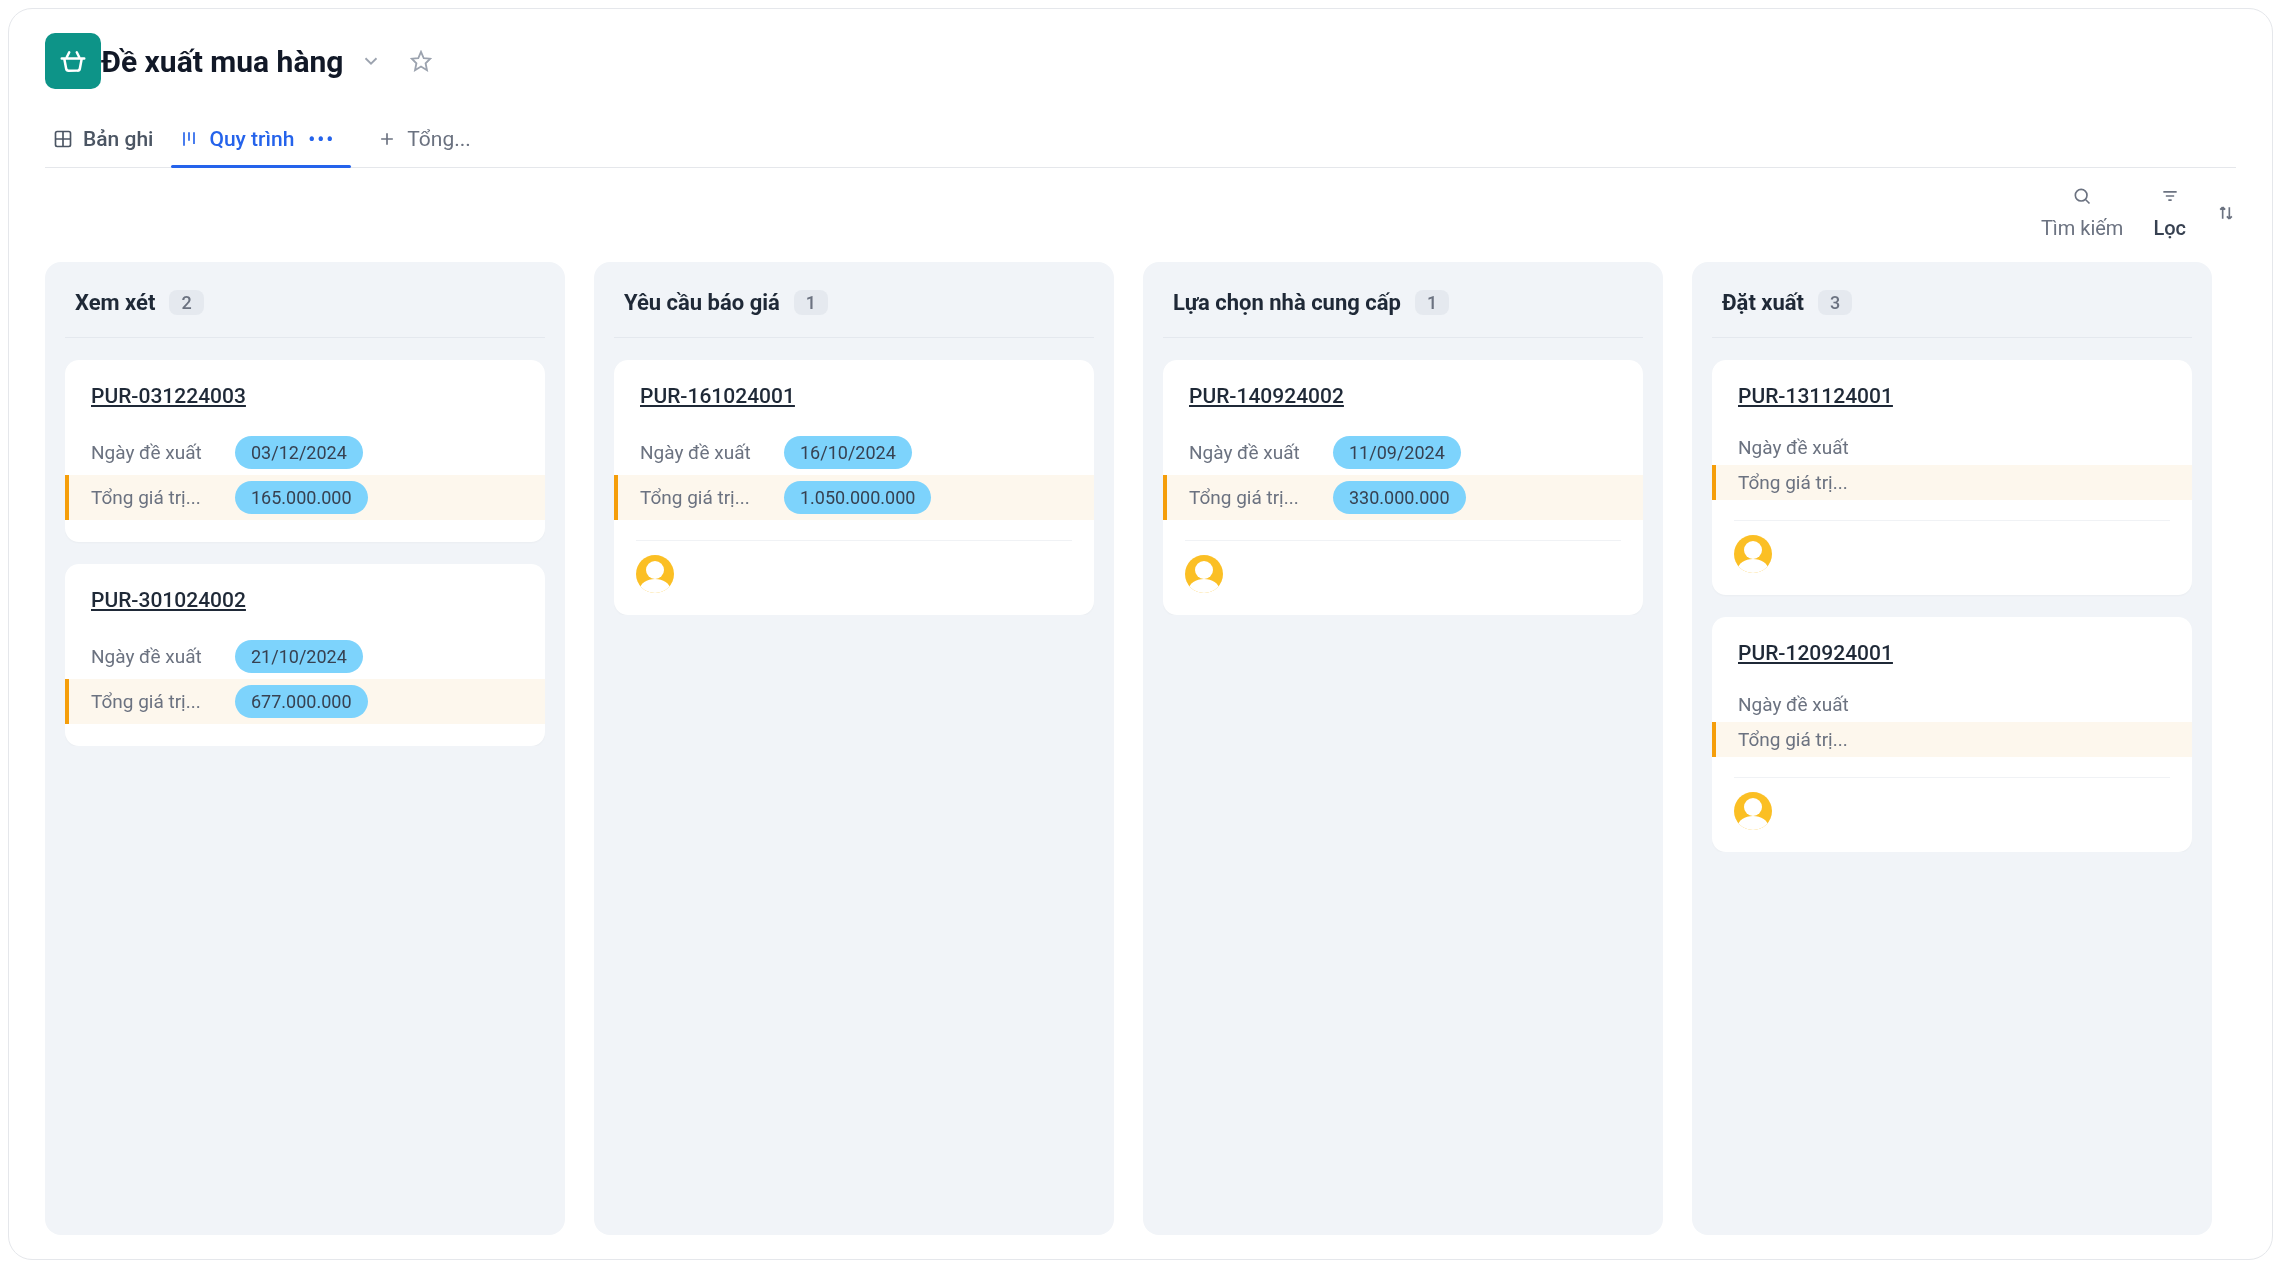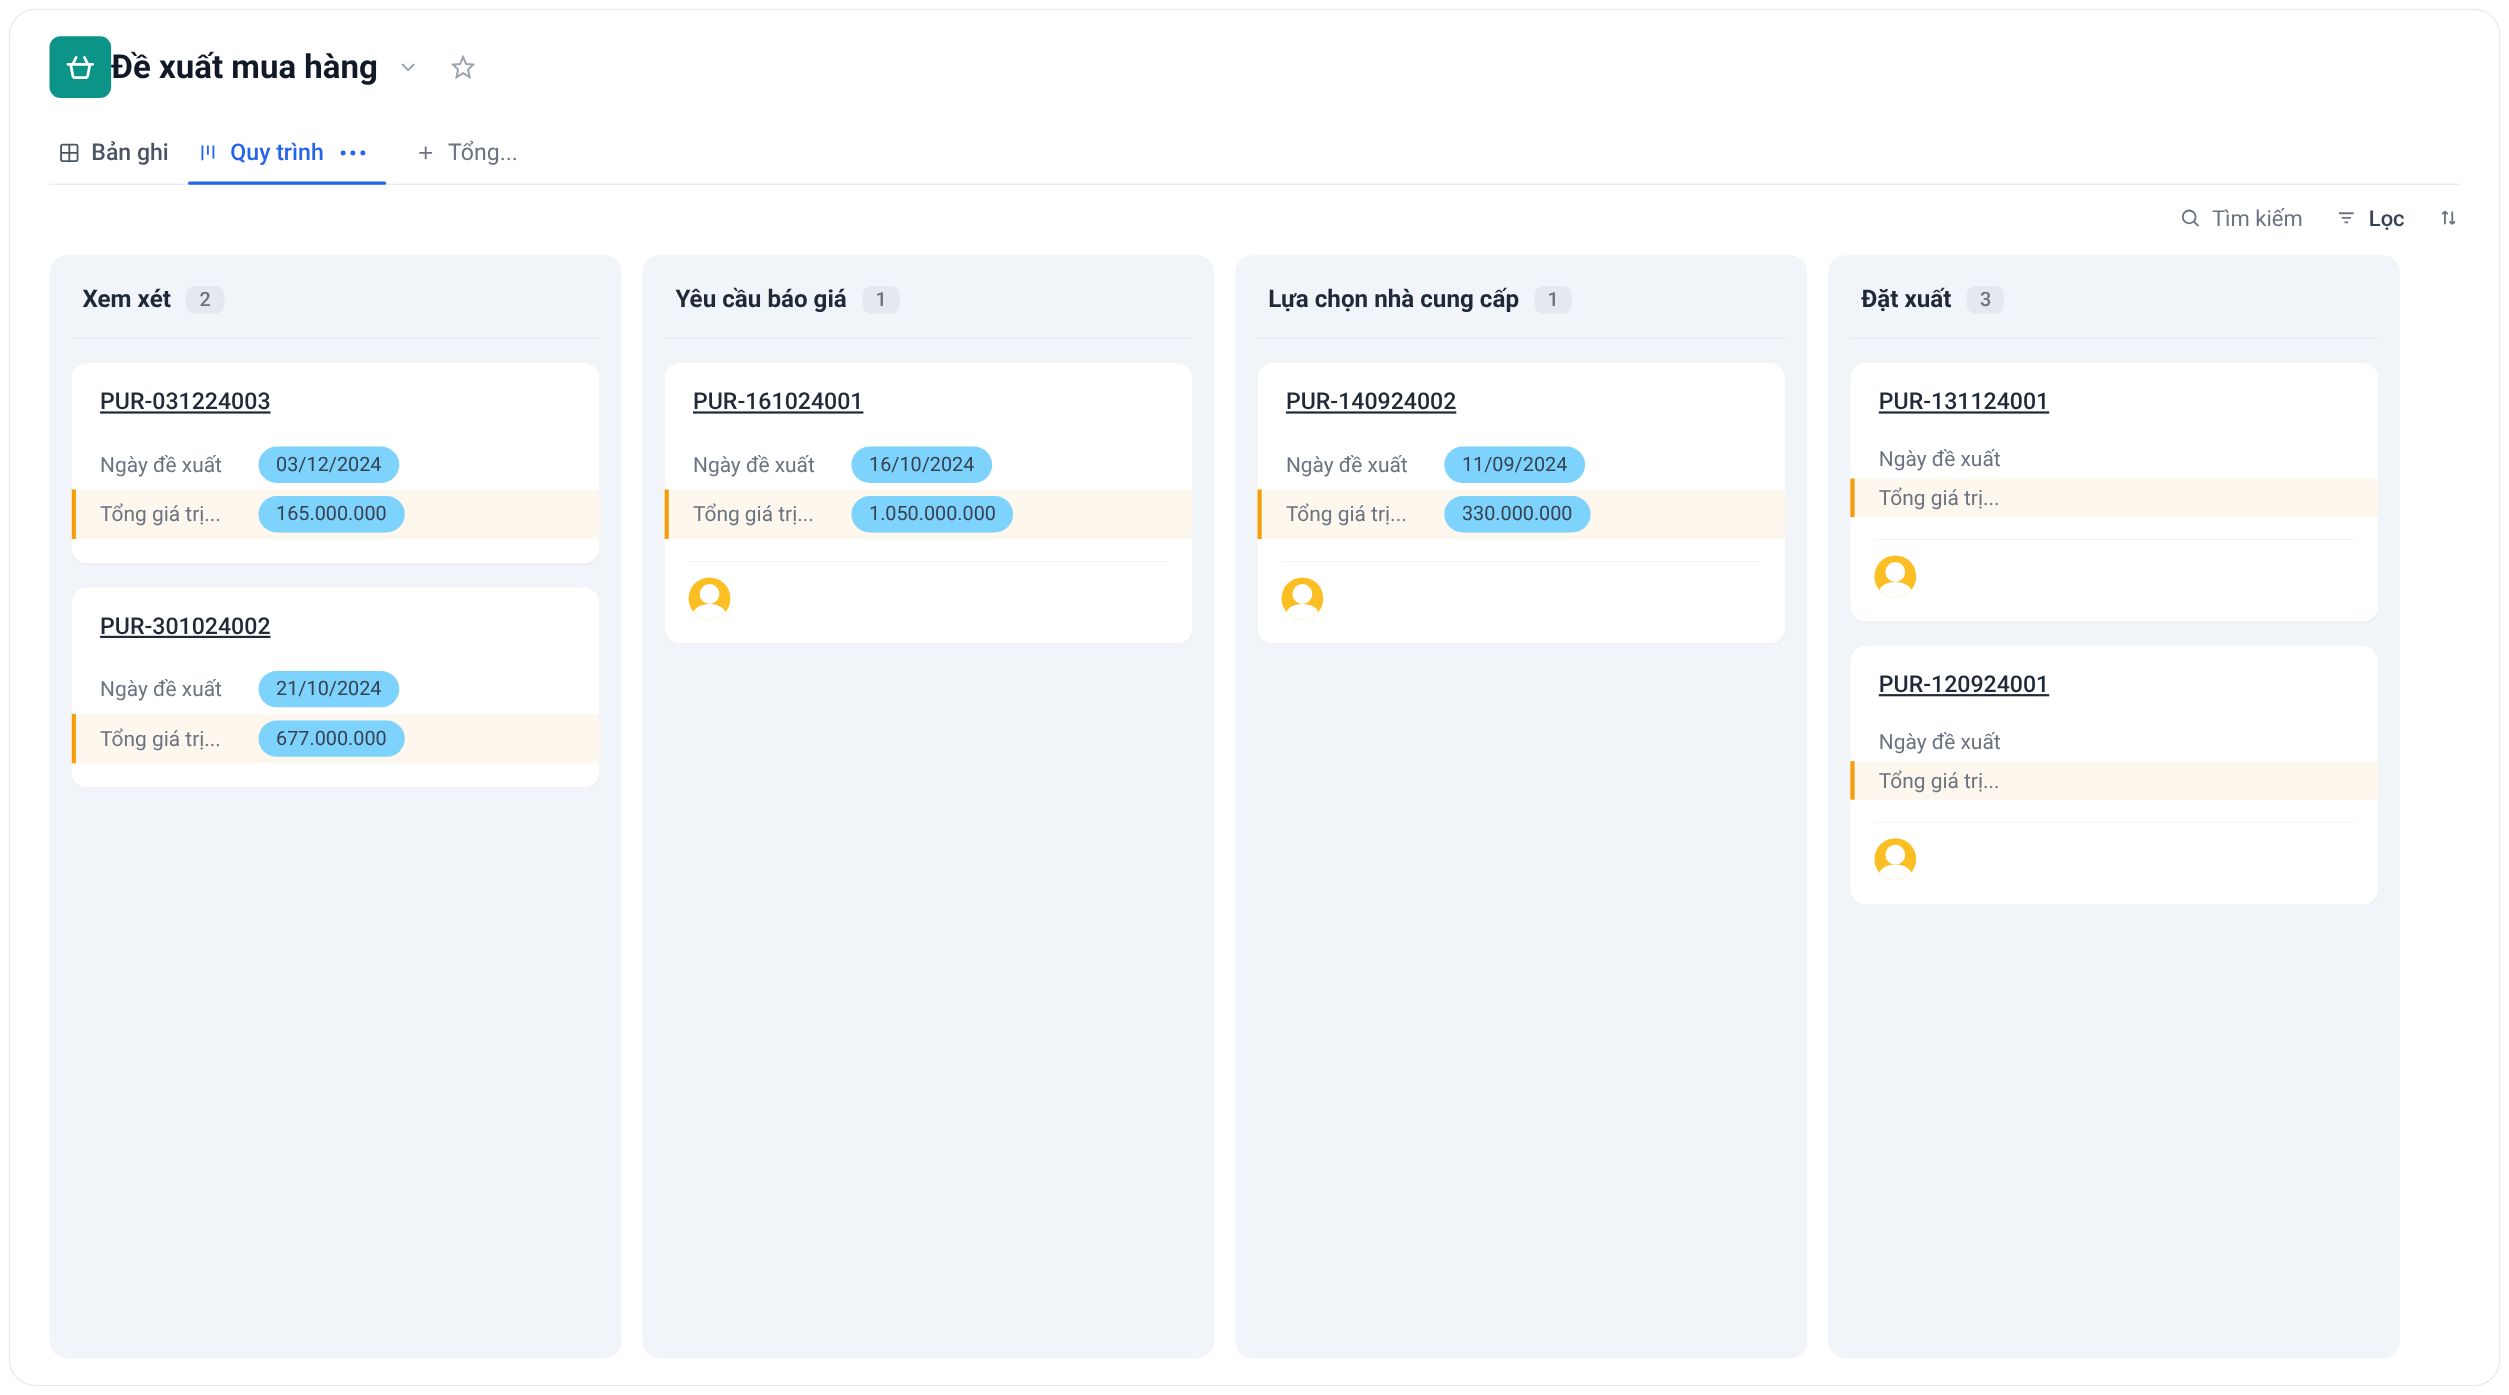--- a/index.html
+++ b/index.html
@@ -108,27 +108,28 @@
       gap: 30px;
       padding: 18px 36px 12px;
     }
     .tool {
       display: flex;
       align-items: center;
       gap: 10px;
       color: #6b7280;
       font-size: 20px;
       cursor: pointer;
+      flex-direction: column;
     }
     .tool .lbl { color: #374151; font-weight: 500; }
     
     .board {
       flex: 1;
       display: flex;
-      gap: 19px;
+      gap: 29px;
       padding: 10px 36px 24px;
       overflow-x: auto;
       overflow-y: hidden;
     }
     .column {
       flex: 0 0 520px;
       background: #f1f4f8;
       border-radius: 16px;
       padding: 24px 20px;
       display: flex;

